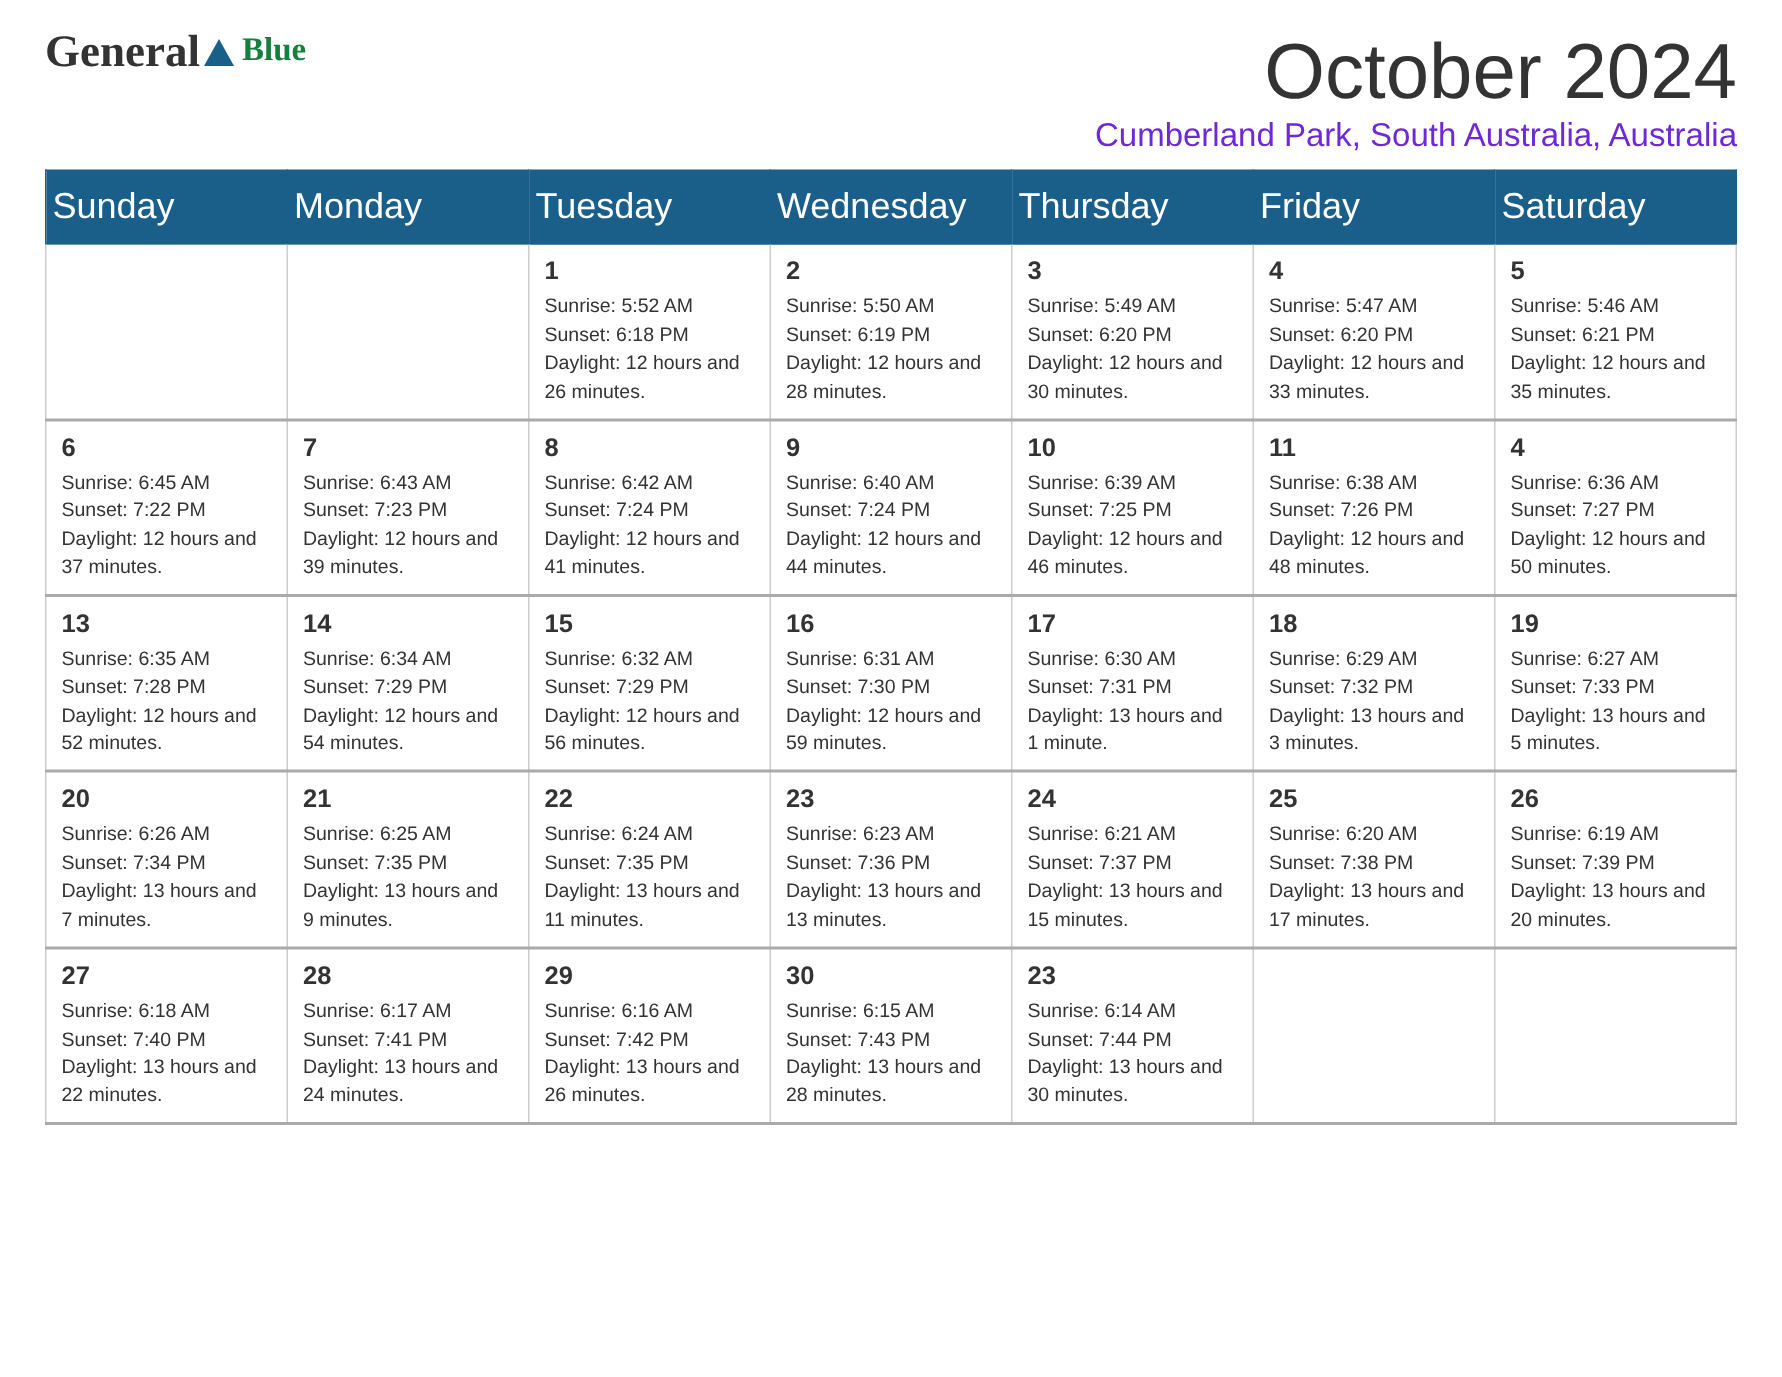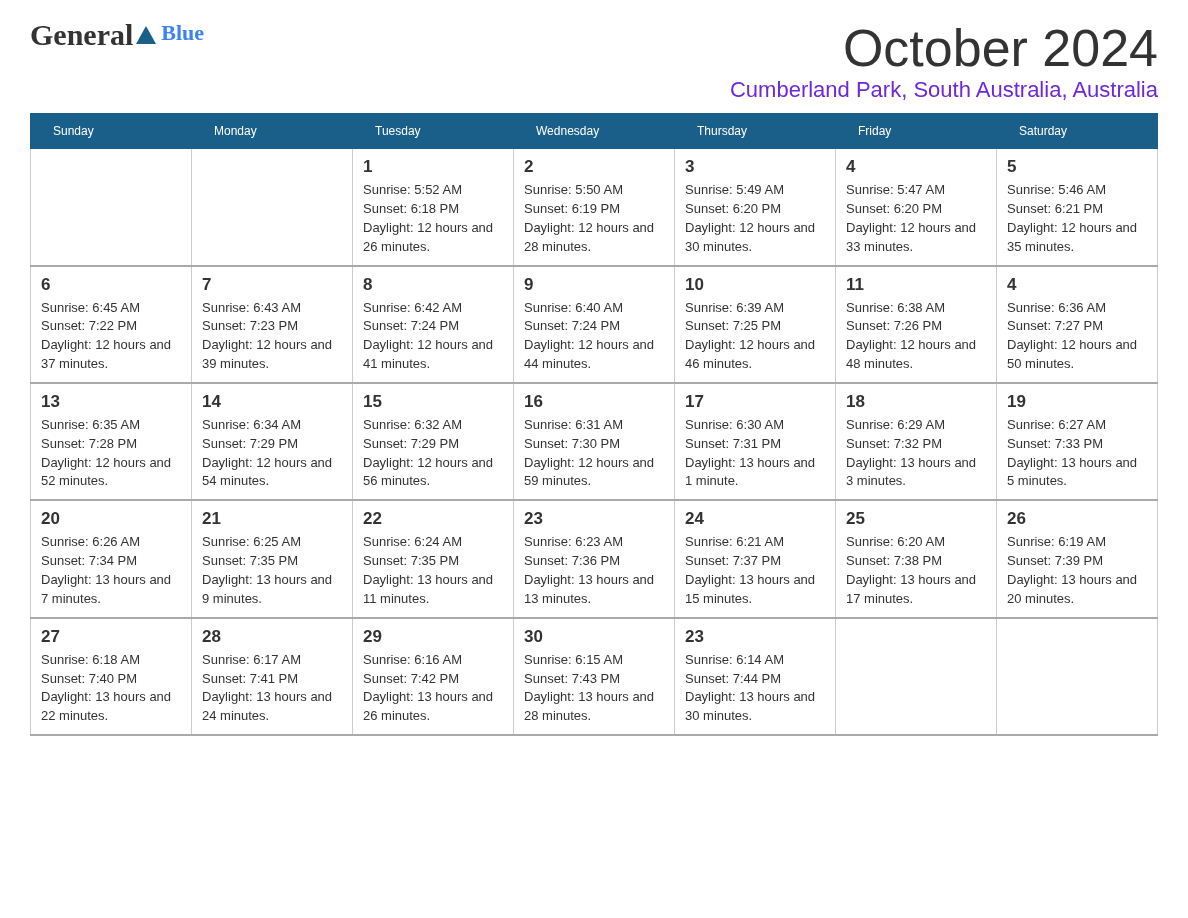--- a/index.html
+++ b/index.html
@@ -34,22 +34,22 @@
     .calendar-table {
       width: 100%;
       border-collapse: collapse;
       margin-top: 10px;
     }
     .calendar-table thead tr {
       background-color: #1a5f8a;
       color: #fff;
     }
     .calendar-table thead th {
-      padding: 10px 22px;
-      font-size: 12px;
+      padding: 10px 4px;
+      font-size: 24px;
       font-weight: normal;
       text-align: left;
       border: 1px solid #1a5f8a;
     }
     .calendar-table tbody td {
       vertical-align: top;
       border: 1px solid #ccc;
       padding: 8px 10px;
       width: 14.28%;
       min-height: 100px;
@@ -81,21 +81,21 @@
       display: flex;
       align-items: center;
       font-size: 30px;
       font-weight: bold;
       color: #333;
       line-height: 1;
     }
     .logo-row2 {
       font-size: 22px;
       font-weight: bold;
-      color: #3b82f6;
+      color: #15803d;
       margin-left: 2px;
     }
   </style>
 </head>
 <body>
 
 <div class="header-section">
   <div class="logo-wrapper">
     <div class="logo-row1">
       <span>General</span>

